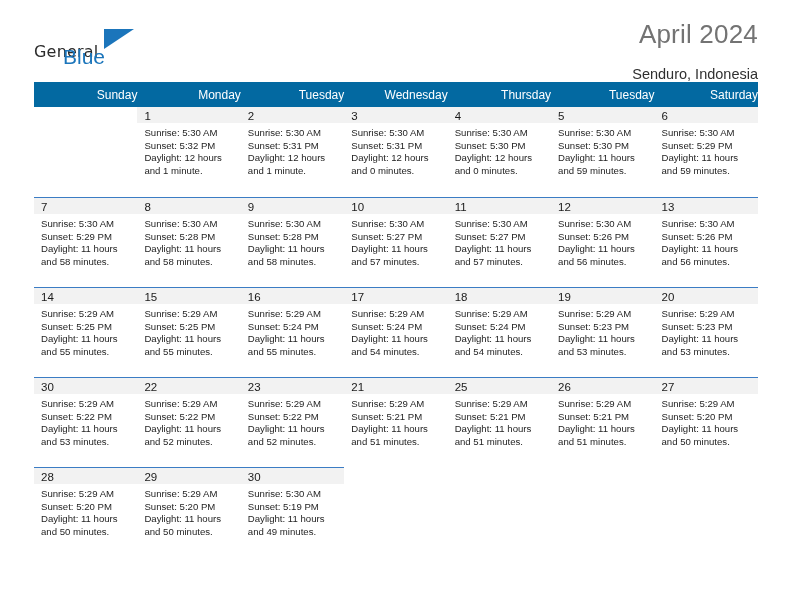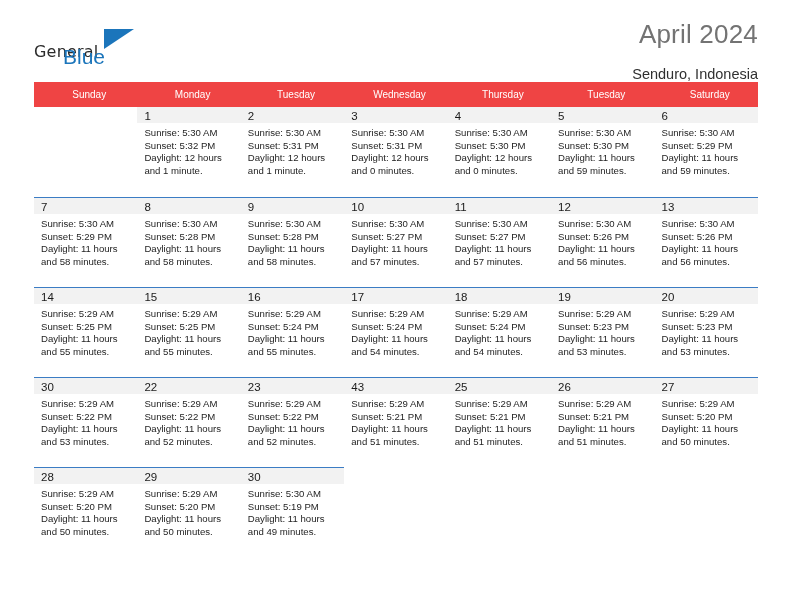--- a/index.html
+++ b/index.html
@@ -83,25 +83,25 @@
   }
 
   
   .calendar {
     margin: 8px 34px 0 34px;
     width: 724px;
     border-collapse: collapse;
     table-layout: fixed;
   }
   .calendar th {
-    background: #ef4444;
+    background: #0369a1;
     color: #ffffff;
     font-weight: normal;
-    font-size: 10px;
-    text-align: center;
+    font-size: 12px;
+    text-align: right;
     padding: 4px 0 4px 7px;
     height: 17px;
     border: none;
   }
   .week-row td {
     padding: 0;
     vertical-align: top;
     border: none;
   }
   .cell {
@@ -429,21 +429,21 @@
               <div class="details">
                 <div>Sunrise: 5:29 AM</div>
                 <div>Sunset: 5:22 PM</div>
                 <div>Daylight: 11 hours</div>
                 <div>and 52 minutes.</div>
               </div>
             </div>
           </td>
           <td>
             <div class="cell">
-              <div class="daynum">43</div>
+              <div class="daynum">21</div>
               <div class="details">
                 <div>Sunrise: 5:29 AM</div>
                 <div>Sunset: 5:21 PM</div>
                 <div>Daylight: 11 hours</div>
                 <div>and 51 minutes.</div>
               </div>
             </div>
           </td>
           <td>
             <div class="cell">

